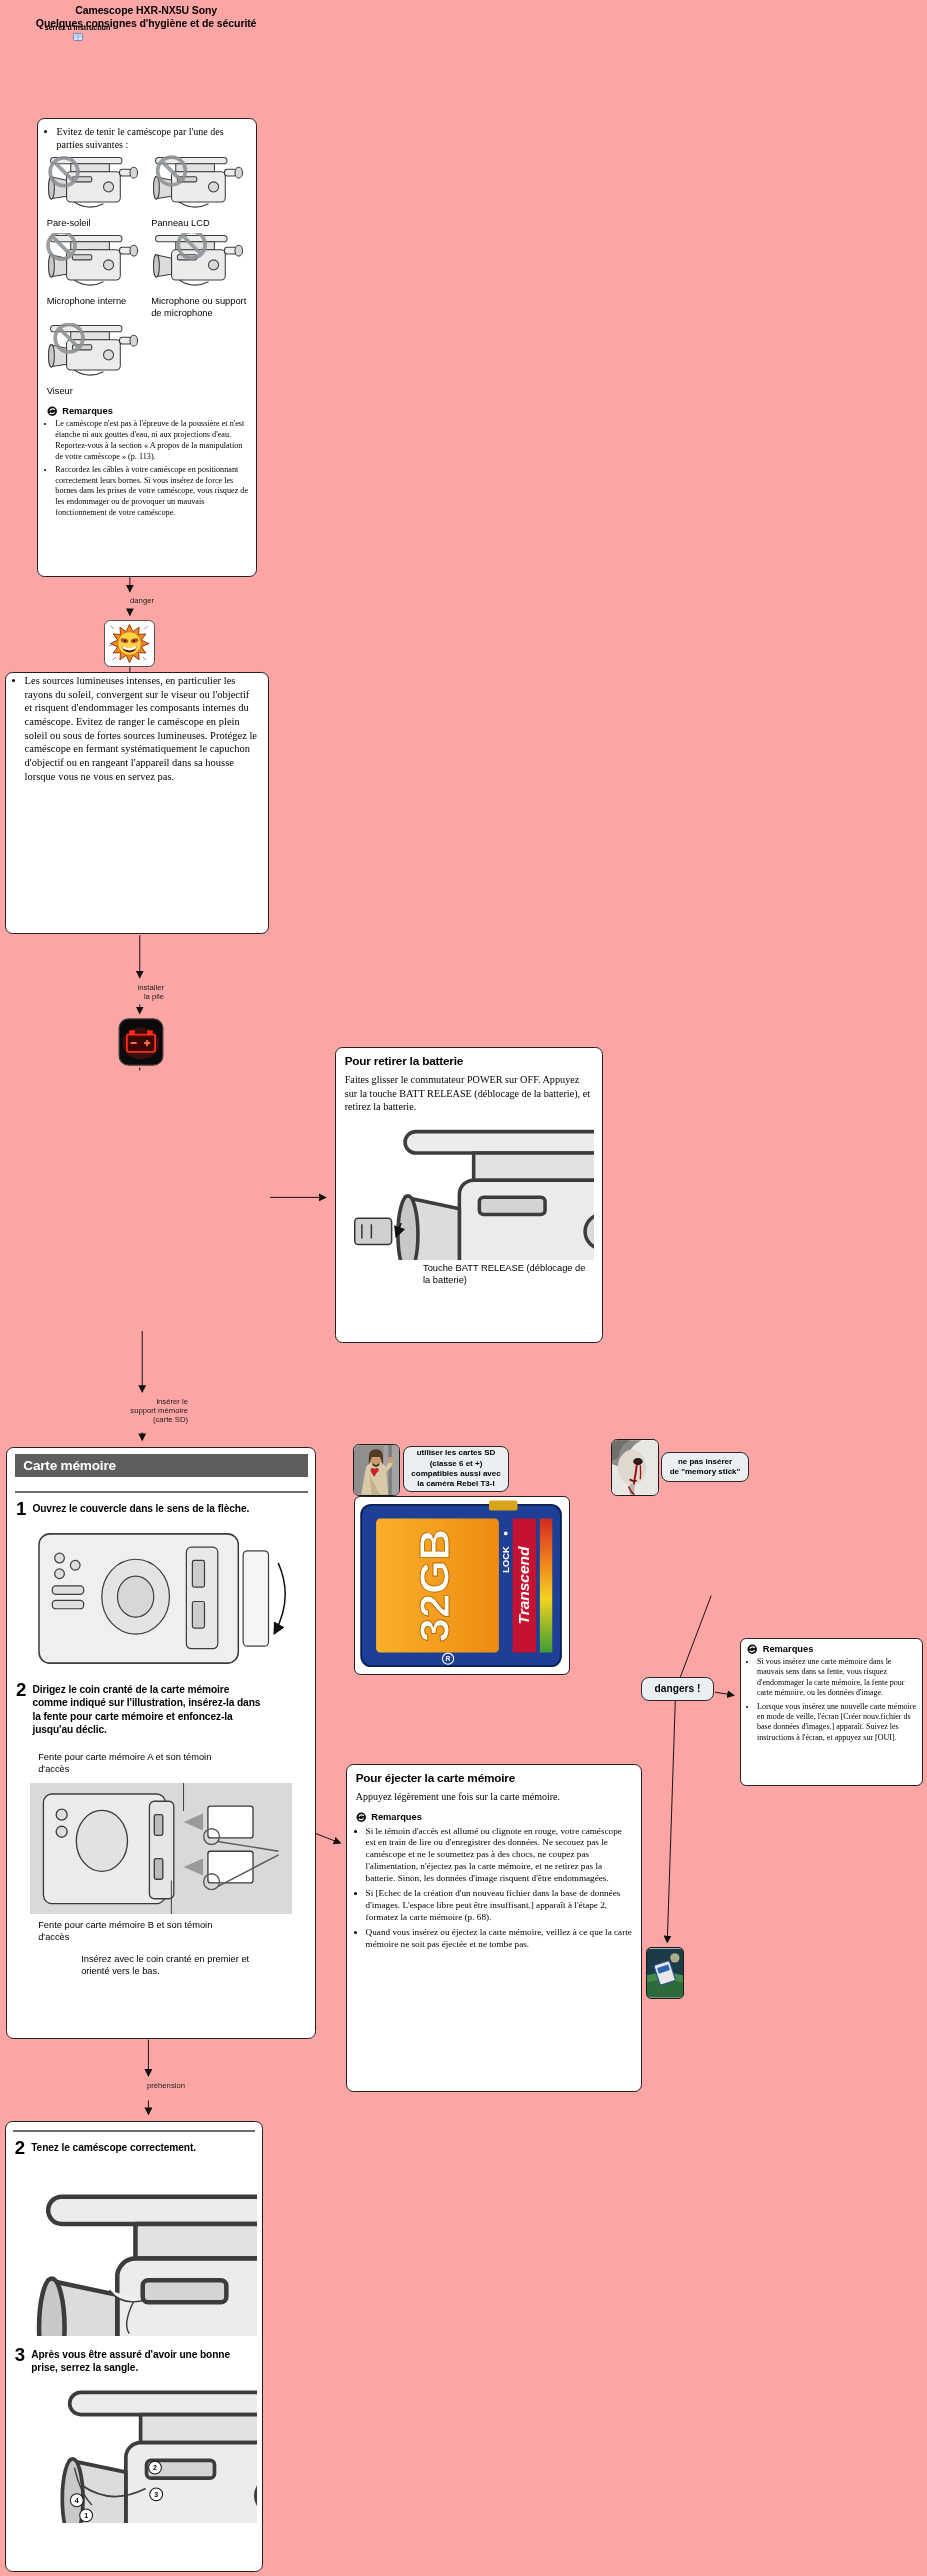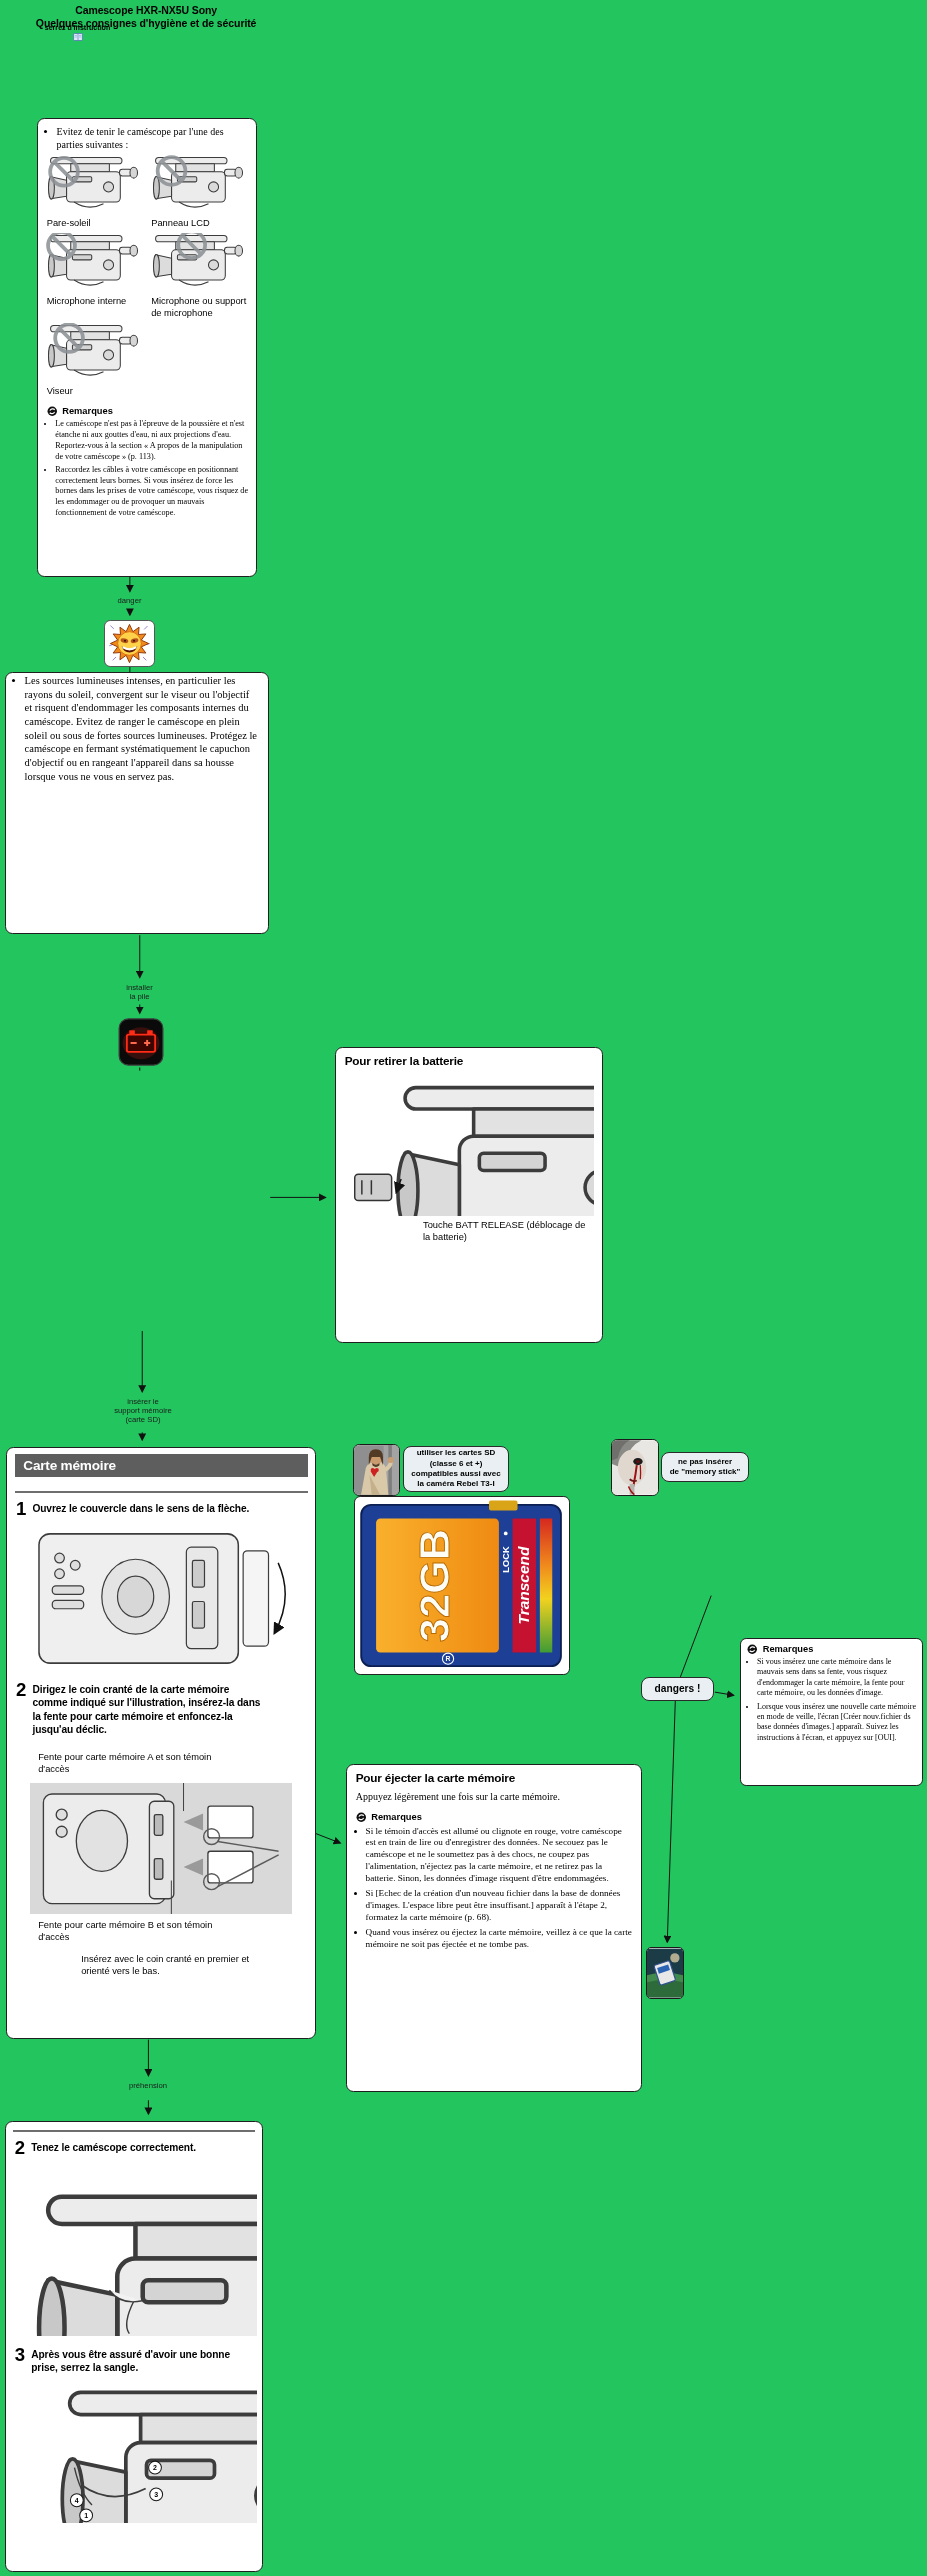--- a/index.html
+++ b/index.html
@@ -1,22 +1,22 @@
 <!DOCTYPE html>
 <html style="font-size:10px"><head>
 <meta charset="utf-8">
 <style>
   * { margin:0; padding:0; box-sizing:border-box; }
   html,body { background:#fff; }
-  #root { position:relative; width:927px; height:2576px; background:#22c55e;
+  #root { position:relative; width:927px; height:2576px; background:#fca5a5;
           font-family:"Liberation Sans", sans-serif; color:#000; overflow:hidden; }
   .abs { position:absolute; }
   .overlay { position:absolute; left:0; top:0; z-index:0; pointer-events:none; }
   .box { position:absolute; border:1.2px solid #1f1f1f; border-radius:7.4px; background:#fff; overflow:hidden; z-index:1; }
-  .lbl { position:absolute; font:7.7px/1.18 "Liberation Sans", sans-serif; color:#1c1c1c; text-align:center; z-index:1; }
+  .lbl { position:absolute; font:7.7px/1.18 "Liberation Sans", sans-serif; color:#1c1c1c; text-align:right; z-index:1; }
   .bubble { position:absolute; background:#e9eff2; border:1.2px solid #2b2b2b; border-radius:8px;
             display:flex; flex-direction:column; justify-content:center; text-align:center;
             font:bold 8px/1.3 "Liberation Sans", sans-serif; z-index:2; }
   .thumb { position:absolute; border:1.2px solid #1a1a1a; border-radius:6.2px; overflow:hidden; background:#fff; z-index:2; }
   .thumb svg { display:block; width:100%; height:100%; }
   .sbox { position:absolute; border:1.2px solid #555; border-radius:6.2px; background:#fff; overflow:hidden; z-index:1; }
   .title { position:absolute; left:18.6px; top:3.7px; width:255px; text-align:center;
            font:bold 10.5px/1.25 "Liberation Sans", sans-serif; letter-spacing:-0.1px; }
   .manuals { position:absolute; left:36px; top:23.5px; width:83px; text-align:center;
              font:bold 7.1px "Liberation Sans", sans-serif; }
@@ -233,20 +233,21 @@
       <rect x="47" y="20" width="9" height="7" fill="#ff2d18"></rect>
       <rect x="20" y="39" width="10" height="3.2" fill="#ff6a50"></rect>
       <rect x="42" y="39" width="10" height="3.2" fill="#ff6a50"></rect>
       <rect x="45.4" y="35.6" width="3.2" height="10" fill="#ff6a50"></rect>
     </svg>
   </div>
 
 
   <div class="box" style="left:335px; top:1047px; width:268px; height:296px;">
     <div class="bhead">Pour retirer la batterie</div>
+    <div class="bbody">Faites glisser le commutateur POWER sur OFF. Appuyez sur la touche BATT RELEASE (déblocage de la batterie), et retirez la batterie.</div>
     <svg class="imgblock" viewBox="0 0 420 240" style="width:250px;height:143px;margin:3.7px auto 0;display:block;">
       <use href="#cam" transform="translate(30,10) scale(1.5)"></use>
       <g fill="#cfcfcf" stroke="#333" stroke-width="2.5">
         <rect x="18" y="170" width="62" height="44" rx="6"></rect>
         <line x1="30" y1="180" x2="30" y2="204"></line>
           <line x1="46" y1="180" x2="46" y2="204"></line>
       </g>
       <path d="M96 178 l-8 22" stroke="#111" stroke-width="2.5" fill="none" marker-end="url(#ah)"></path>
     </svg>
     <div class="cap" style="margin:3.7px 12.4px 0 87px; text-align:left;">Touche BATT RELEASE (déblocage de la batterie)</div>

